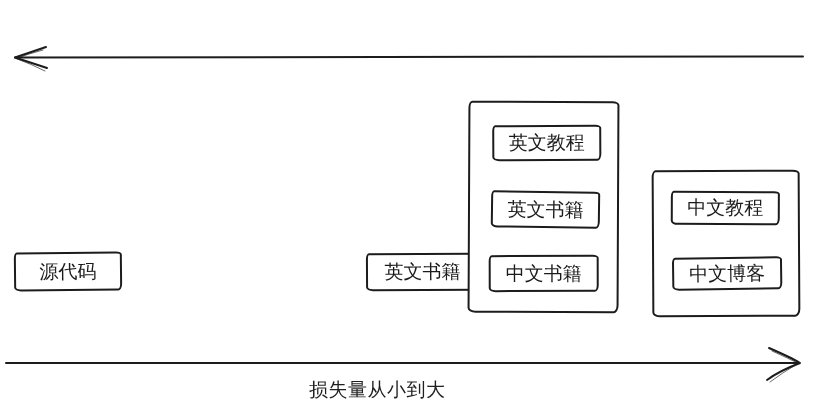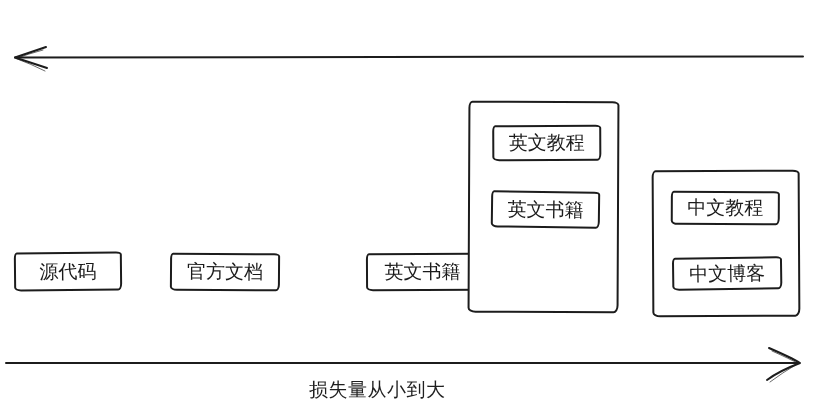--- a/index.html
+++ b/index.html
@@ -87,33 +87,33 @@
 
   <svg class="arrow-svg top" viewBox="0 0 813 40" aria-hidden="true">
     <path class="stroke-main" d="M 803 16.5 L 15 17.5"></path>
     <path class="stroke-main" d="M 46 7 L 15 17.5 L 47 28"></path>
     <path class="stroke-sketch" d="M 43 10 Q 28 14 16 18.5 Q 31 24 45 31"></path>
   </svg>
 
   <div class="box b-src">
     <span>源代码</span>
   </div>
-  <div class="box b-doc">
-    <span>官方文档</span>
-  </div>
   <div class="box b-enbk">
     <span>英文书籍</span>
   </div>
 
   <div class="group g1">
     <div class="box i0">
       <span>英文教程</span>
     </div>
     <div class="box i1">
       <span>英文书籍</span>
+    </div>
+    <div class="box i2">
+      <span>中文书籍</span>
     </div>
   </div>
 
   <div class="group g2">
     <div class="box i0">
       <span>中文教程</span>
     </div>
     <div class="box i1">
       <span>中文博客</span>
     </div>

